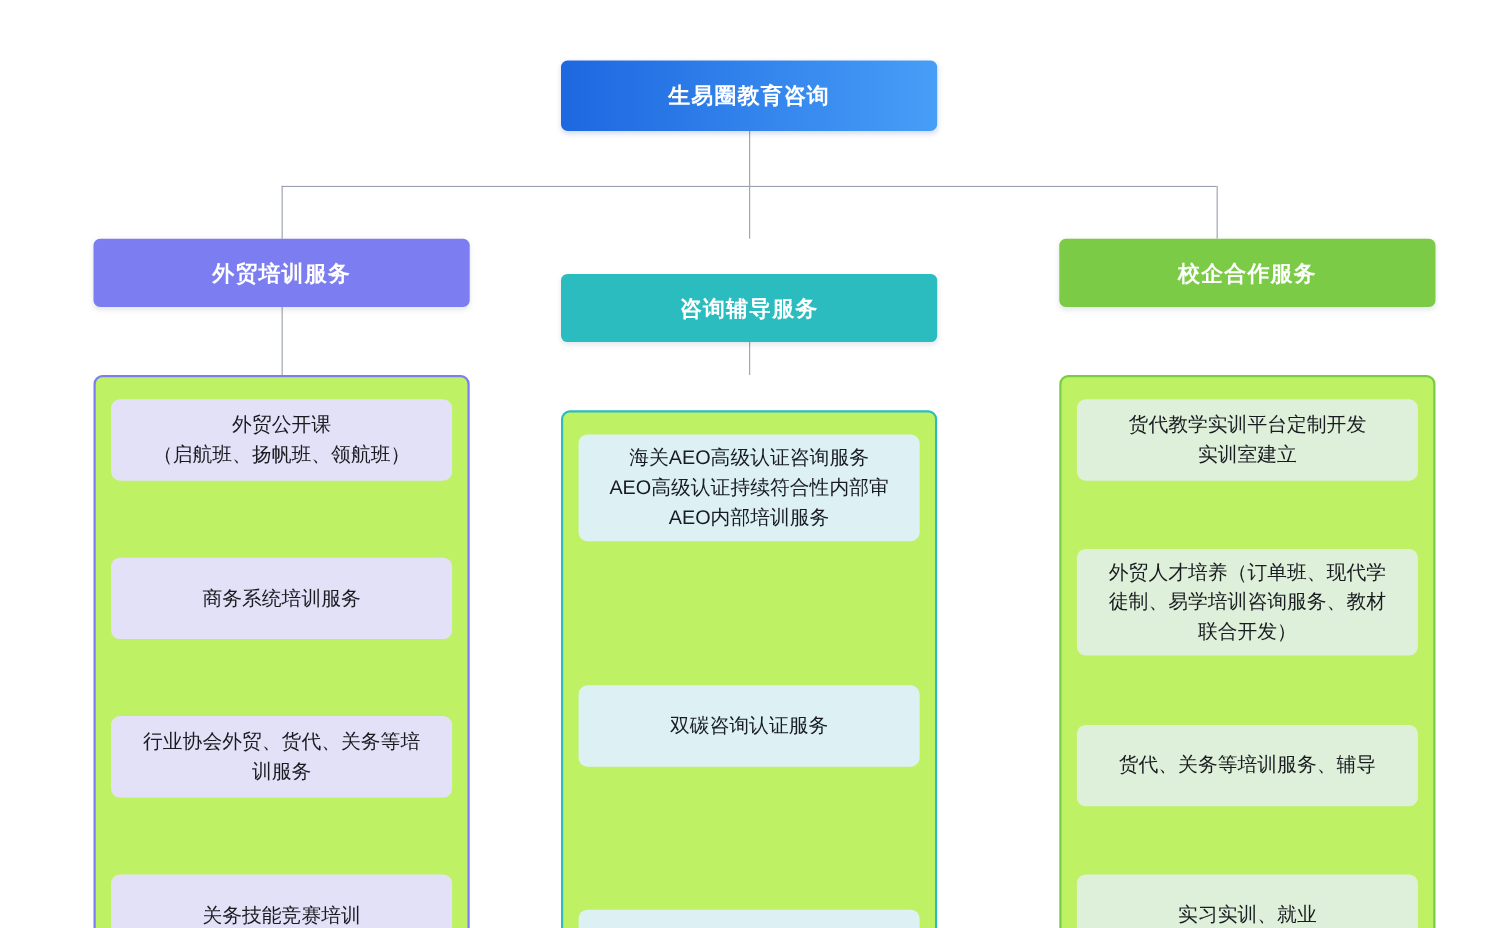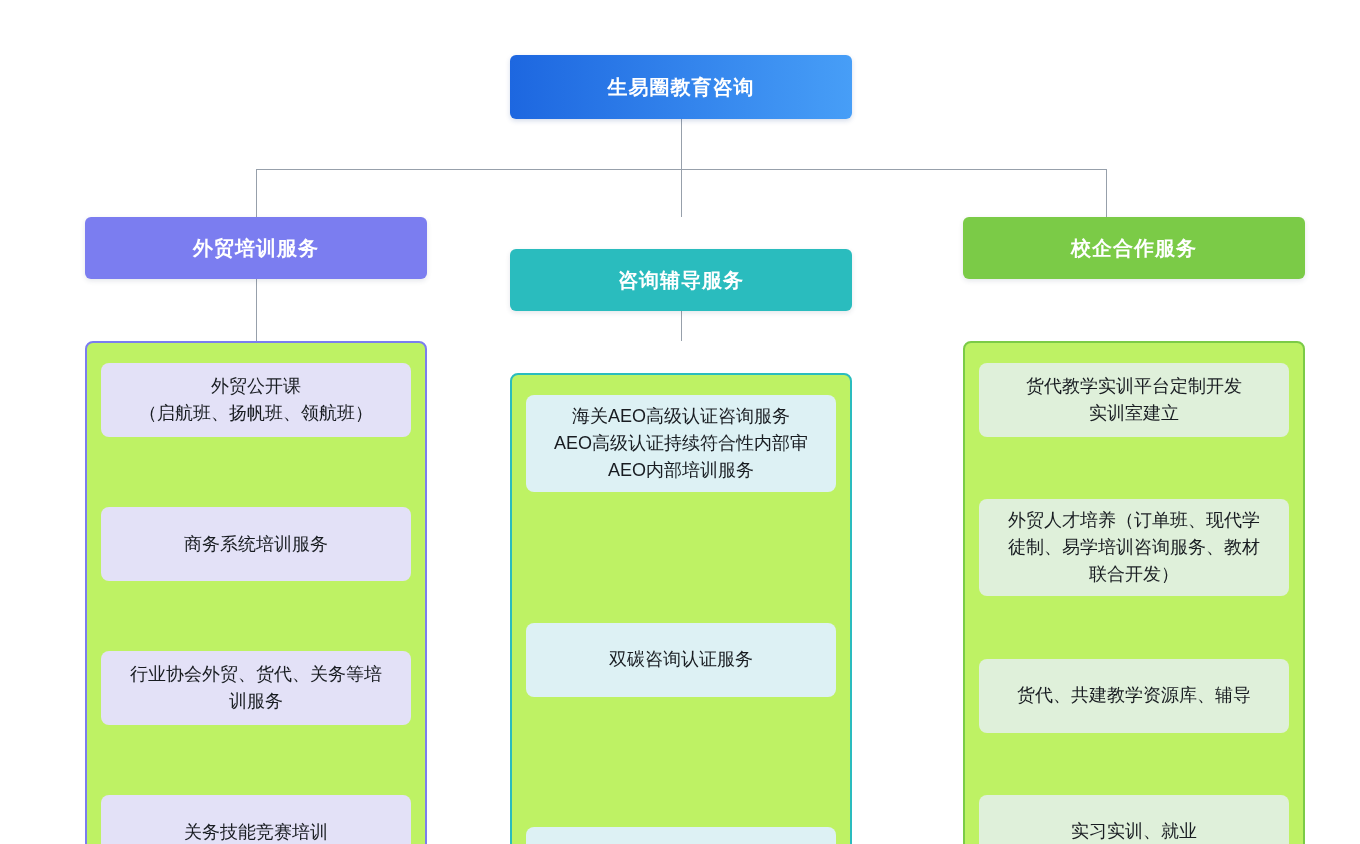--- a/index.html
+++ b/index.html
@@ -154,21 +154,21 @@
     </div>
     <div class="col-body">
       <div class="item">
         <span class="item-text">货代教学实训平台定制开发
 实训室建立</span>
       </div>
       <div class="item">
         <span class="item-text">外贸人才培养（订单班、现代学徒制、易学培训咨询服务、教材联合开发）</span>
       </div>
       <div class="item">
-        <span class="item-text">货代、共建教学资源库、辅导</span>
+        <span class="item-text">货代、关务等培训服务、辅导</span>
       </div>
       <div class="item">
         <span class="item-text">实习实训、就业</span>
       </div>
     </div>
   </div>
 
 </div>
 
 </body></html>

